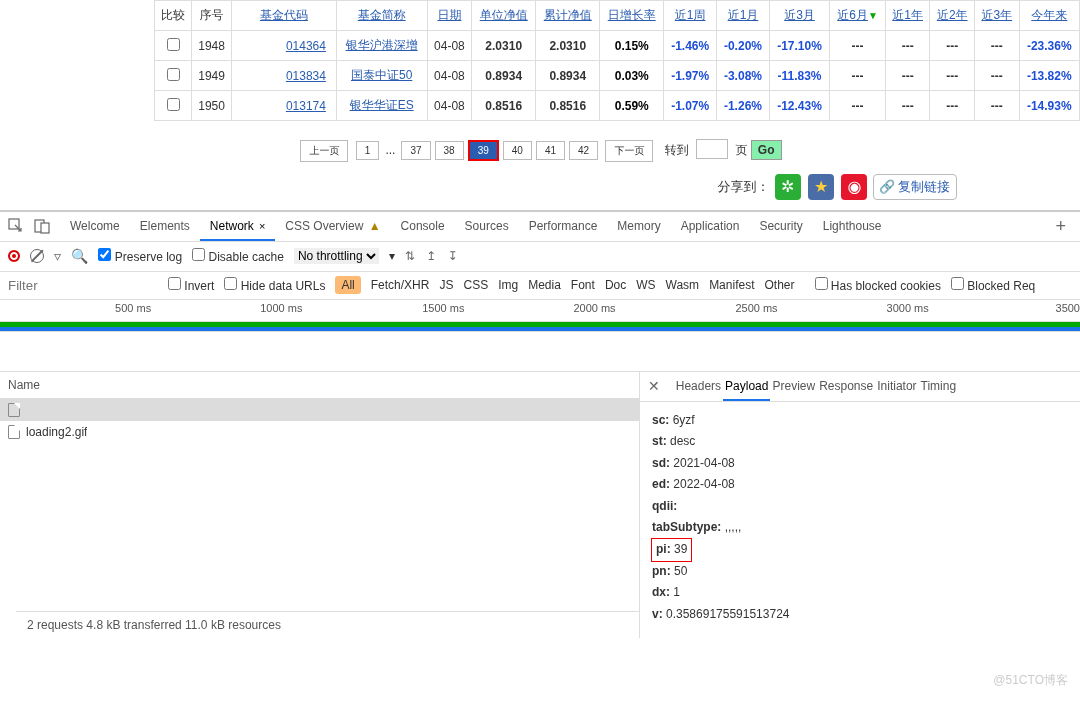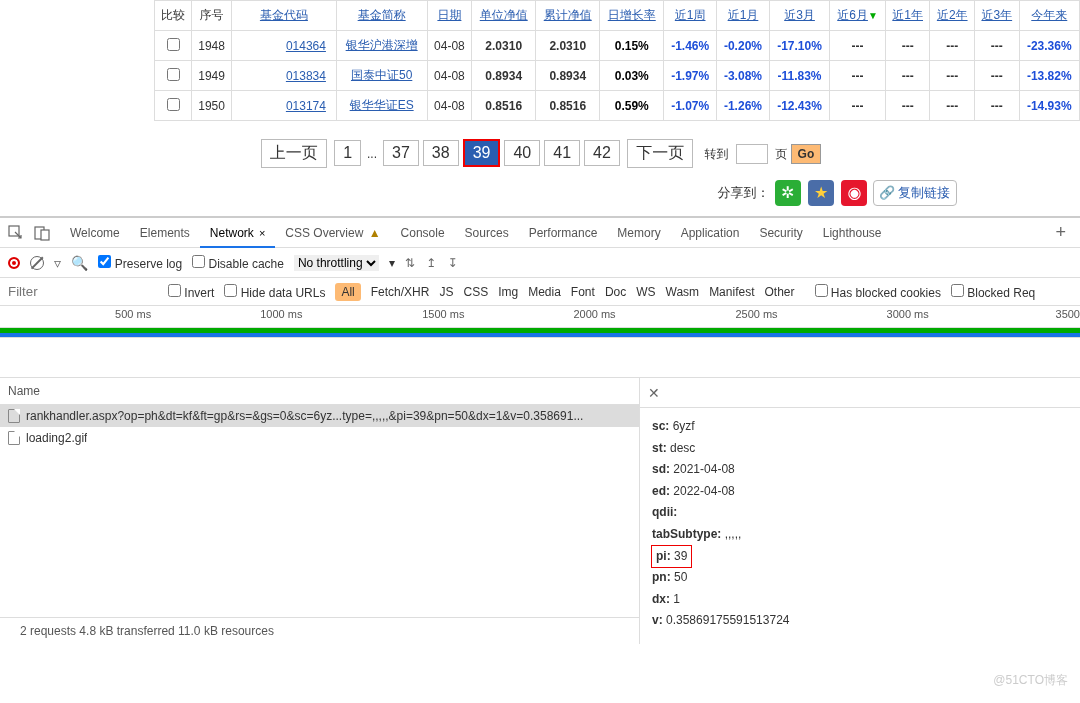--- a/index.html
+++ b/index.html
@@ -14,25 +14,25 @@
 .fund-table td.bold { font-weight: bold; }
 .red { color: #000000; font-weight: bold; }
 .green { color: #1d4ed8; font-weight: bold; }
 .dash { color: #333; font-weight: bold; }
 .code-link { color: #2a5db0; text-decoration: underline; margin-left: 44px; }
 .name-link { color: #2a5db0; text-decoration: underline; }
 .arrow-down { color: #0a0; font-size: 10px; }
 
 
 .pagination { text-align: center; margin: 18px 0 12px; }
-.pagination .pg { display: inline-block; border: 1px solid #bbb; padding: 3px 8px; margin: 0 2px; cursor: pointer; font-size: 16px; }
+.pagination .pg { display: inline-block; border: 1px solid #bbb; padding: 3px 8px; margin: 0 2px; cursor: pointer; font-size: 10px; }
 .pagination .pg.active { background: #2a5db0; color: #fff; border: 2px solid #e00; }
 .pagination .jump-label { margin-left: 6px; }
 .pagination input.jump { width: 32px; border: 1px solid #bbb; height: 20px; margin: 0 4px; }
-.pagination .go { border: 1px solid #999; background: #fdba74; padding: 2px 6px; font-weight: bold; cursor: pointer; }
+.pagination .go { border: 1px solid #999; background: #86efac; padding: 2px 6px; font-weight: bold; cursor: pointer; }
 
 
 .share-row { text-align: right; padding-right: 119px; margin: 6px 4px 10px; }
 .share-row span.label { font-size: 13px; vertical-align: middle; }
 .share-icon { display: inline-block; width: 26px; height: 26px; border-radius: 4px; vertical-align: middle; margin: 0 2px; text-align: center; line-height: 26px; color: #fff; font-size: 16px; }
 .wechat { background: #2aae36; }
 .star { background: #4a6da8; color: #ffcf3b; }
 .weibo { background: #e6162d; }
 .copylink { display: inline-block; border: 1px solid #bbb; border-radius: 4px; padding: 3px 6px; vertical-align: middle; font-size: 13px; color: #2a5db0; text-decoration: none; }
 .copylink .link-icon { color: #1e90ff; margin-right: 2px; }
@@ -66,21 +66,21 @@
 .timeline-gap { height: 40px; border-bottom: 1px solid #ddd; }
 
 .dt-body { display: flex; height: 266px; }
 .dt-left { width: 640px; border-right: 1px solid #ddd; display: flex; flex-direction: column; }
 .dt-left .name-hdr { border-bottom: 1px solid #ddd; padding: 6px 8px; color: #555; }
 .dt-left .reqs { flex: 1; overflow: auto; }
 .dt-left .req { padding: 4px 8px; display: flex; align-items: center; gap: 6px; }
 .dt-left .req.selected { background: #dcdcdc; }
 .dt-left .file-icon { width: 12px; height: 14px; border: 1px solid #888; border-radius: 1px; display: inline-block; position: relative; }
 .dt-left .file-icon::after { content: ''; position: absolute; right: -1px; top: -1px; border: 3px solid transparent; border-top-color: #fff; border-right-color: #fff; }
-.dt-left .status { border-top: 1px solid #ddd; padding: 6px 20px; color: #555; }
+.dt-left .status { border-top: 1px solid #ddd; padding: 6px 11px; color: #555; margin-left: 16px; }
 
 .dt-right { flex: 1; display: flex; flex-direction: column; }
 .dt-right .sub-tabs { display: flex; align-items: center; border-bottom: 1px solid #ddd; padding: 0 8px; height: 30px; gap: 14px; }
 .dt-right .sub-tabs .close { font-size: 14px; color: #666; cursor: pointer; }
 .dt-right .sub-tabs .stab { cursor: pointer; color: #555; padding: 6px 2px; }
 .dt-right .sub-tabs .stab.active { color: #000; border-bottom: 2px solid #1a73e8; }
 .dt-right .payload { padding: 8px 12px; font-family: Menlo, Consolas, monospace; font-size: 12px; line-height: 1.8; overflow: auto; flex: 1; }
 .dt-right .payload .k { font-weight: bold; }
 .dt-right .payload .row.highlight { outline: 1.5px solid #e00; display: inline-block; padding: 0 4px; }
 
@@ -234,31 +234,31 @@
     </div>
   <div class="timeline-bars"></div>
   <div class="timeline-gap"></div>
 
   <div class="dt-body">
     <div class="dt-left">
       <div class="name-hdr">Name</div>
       <div class="reqs" id="reqs">
           <div class="req selected">
             <span class="file-icon"></span>
-            <span style="overflow: hidden; text-overflow: ellipsis; white-space: nowrap;">rankhandler.aspx?op=ph&amp;dt=kf&amp;ft=gp&amp;rs=&amp;gs=0&amp;sc=6yz...type=,,,,,&amp;pi=39&amp;pn=50&amp;dx=1&amp;v=0.358691...</span>
           </div>
           <div class="req">
             <span class="file-icon"></span>
             <span style="overflow: hidden; text-overflow: ellipsis; white-space: nowrap;">loading2.gif</span>
           </div>
         </div>
       <div class="status">2 requests   4.8 kB transferred   11.0 kB resources</div>
     </div>
     <div class="dt-right">
       <div class="sub-tabs">
         <span class="close">✕</span>
+        <span id="subtabs"><span class="stab">Headers</span><span class="stab active">Payload</span><span class="stab">Preview</span><span class="stab">Response</span><span class="stab">Initiator</span><span class="stab">Timing</span></span>
       </div>
       <div class="payload" id="payload"><div class="row"><span class="k">sc: </span><span>6yzf</span></div><div class="row"><span class="k">st: </span><span>desc</span></div><div class="row"><span class="k">sd: </span><span>2021-04-08</span></div><div class="row"><span class="k">ed: </span><span>2022-04-08</span></div><div class="row"><span class="k">qdii: </span><span></span></div><div class="row"><span class="k">tabSubtype: </span><span>,,,,,</span></div><div class="row highlight"><span class="k">pi: </span><span>39</span></div><div class="row"><span class="k">pn: </span><span>50</span></div><div class="row"><span class="k">dx: </span><span>1</span></div><div class="row"><span class="k">v: </span><span>0.35869175591513724</span></div></div>
     </div>
   </div>
 </div>
 
 <div class="watermark">@51CTO博客</div>
 
 </body></html>

